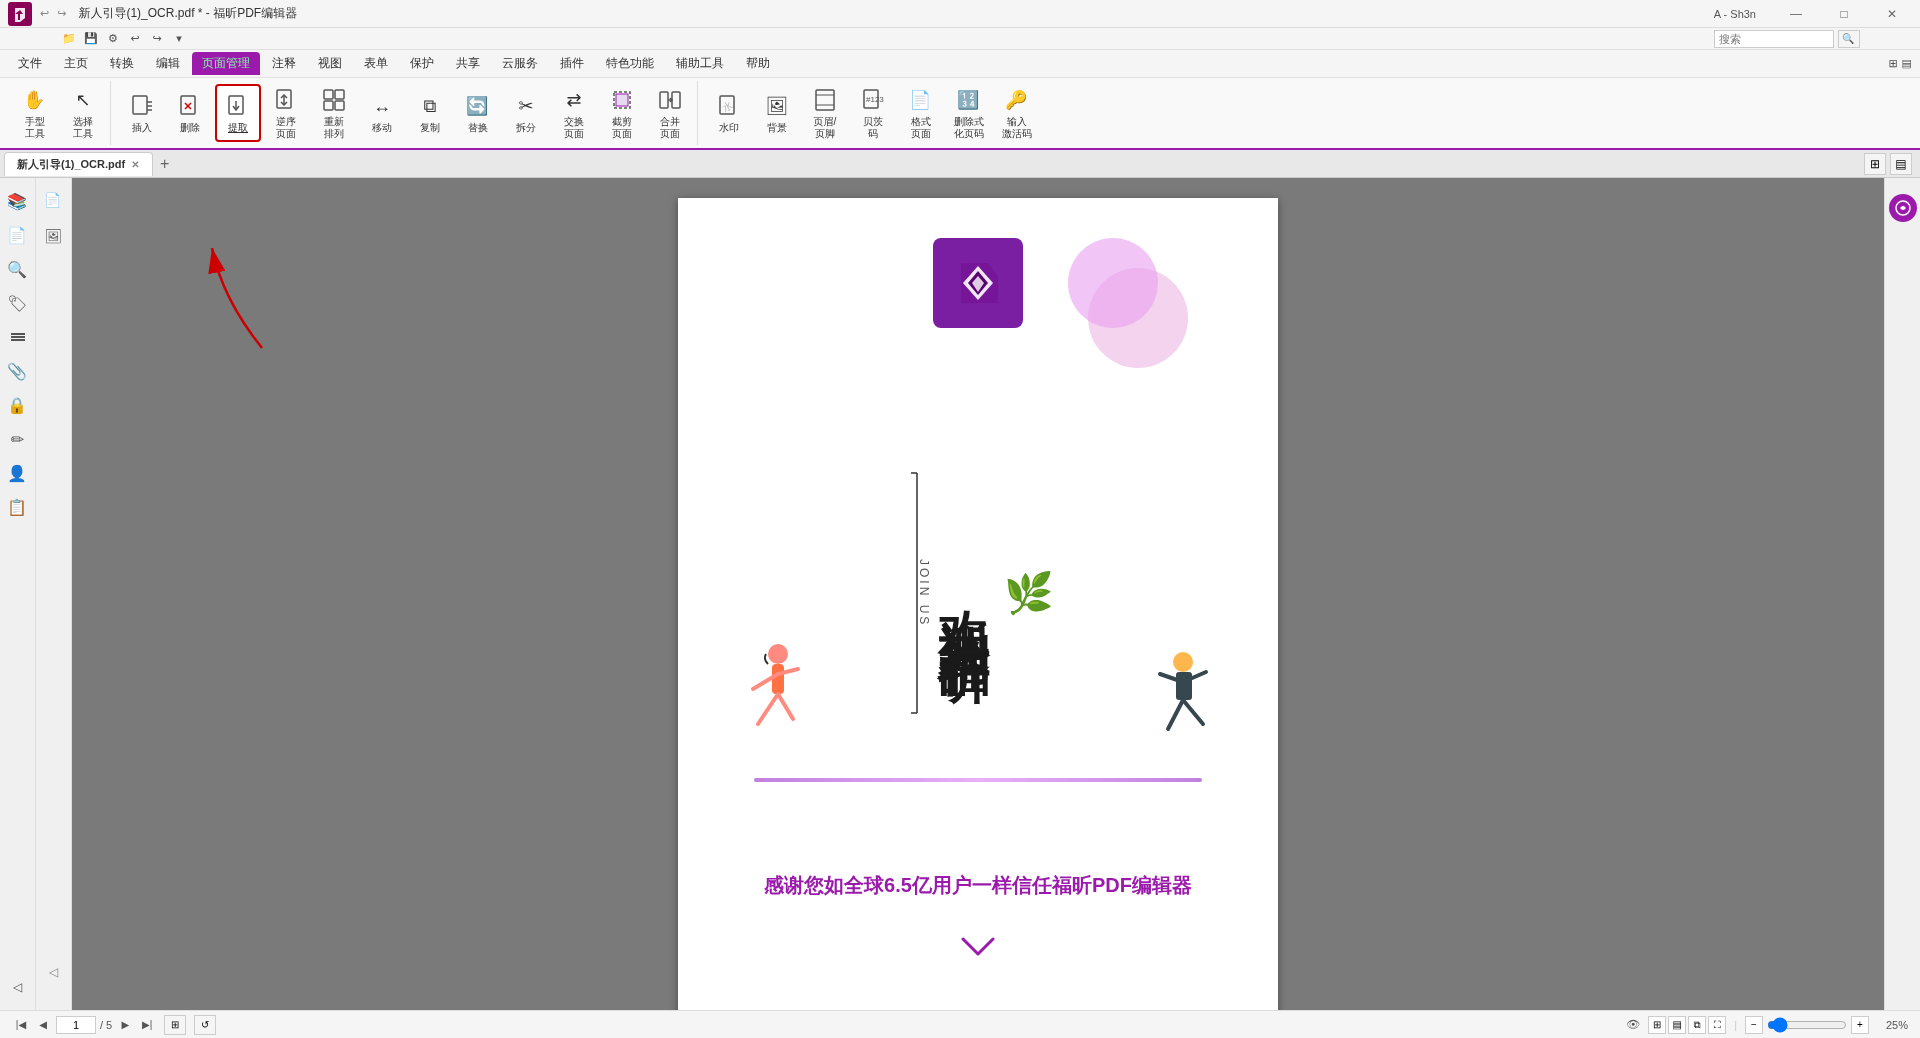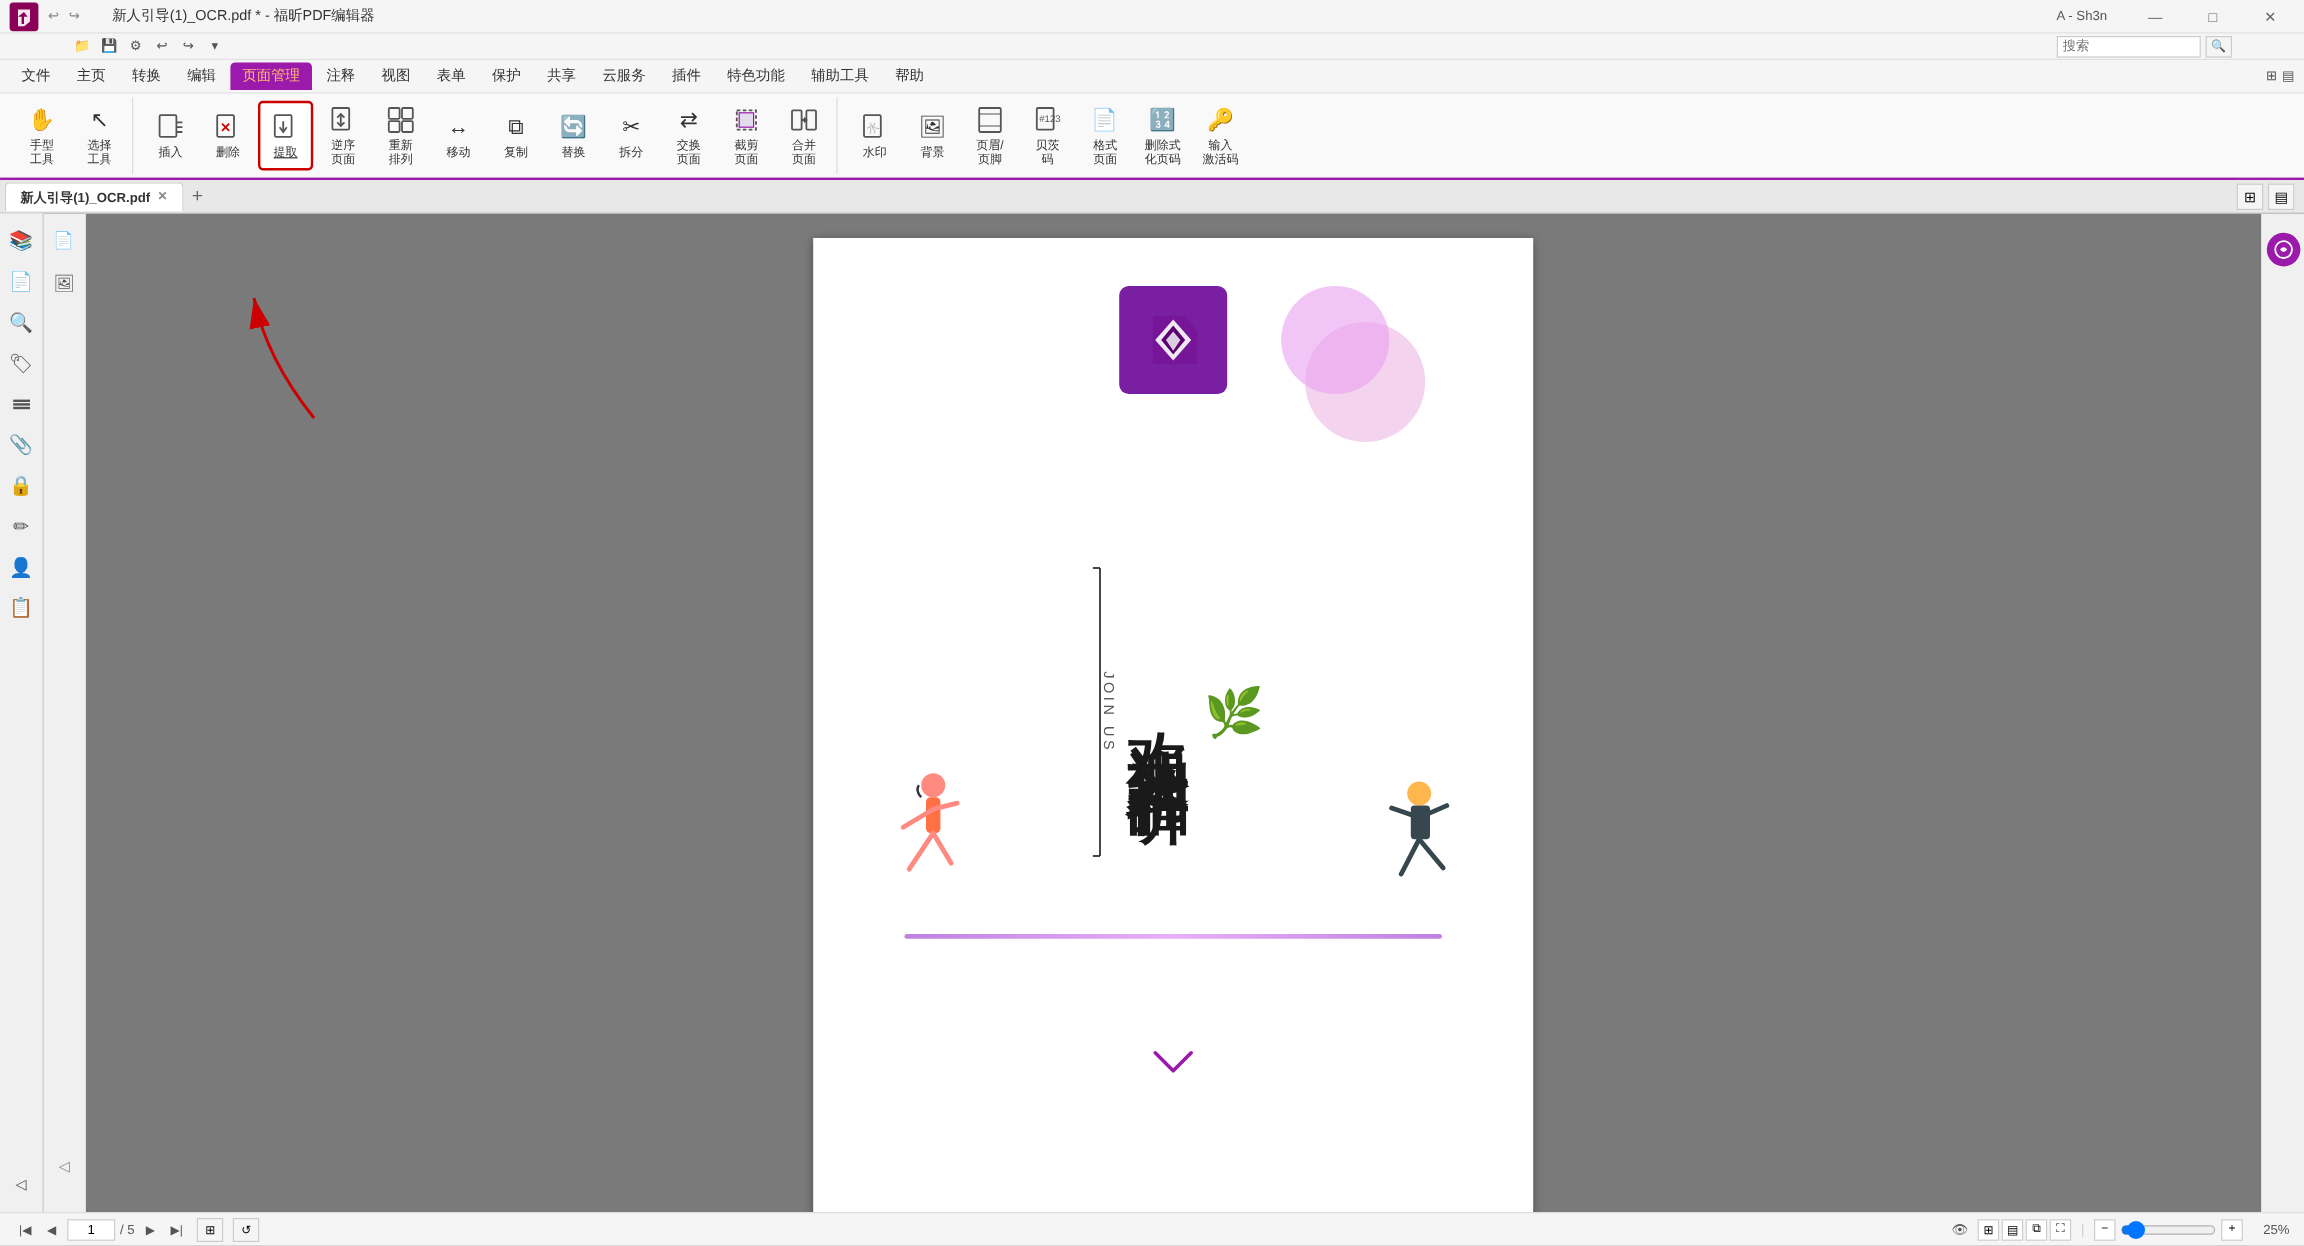--- a/index.html
+++ b/index.html
@@ -78,21 +78,21 @@
     .menu-item {
       padding: 3px 10px;
       font-size: 12px;
       color: #333;
       cursor: pointer;
       border-radius: 3px;
       white-space: nowrap;
     }
     .menu-item.active {
       background: #9b1aac;
-      color: #fdba74;
+      color: #86efac;
       border-radius: 4px 4px 0 0;
       font-family: Liberation Mono, monospace;
     }
 
     
     #toolbar {
       background: #f9f9f9;
       height: 72px;
       border-bottom: 2px solid #9b1aac;
       display: flex;
@@ -413,21 +413,21 @@
 <div id="titlebar">
   <div class="logo-area">
     <div class="logo-icon">
       <svg width="16" height="16" viewBox="0 0 16 16">
         <path d="M3 2 L13 2 L13 12 L8 16 L3 16 Z" fill="white" opacity="0.9"></path>
         <path d="M8 4 L11 8 L8 8 L8 14 L6 14 L6 8 L3 8 Z" fill="#8b0057"></path>
       </svg>
     </div>
     <span style="font-size:11px;color:#888;">↩</span>
     <span style="font-size:11px;color:#888;">↪</span>
-    <span style="font-size:12px;color:#333;margin-left:19px;">新人引导(1)_OCR.pdf * - 福昕PDF编辑器</span>
+    <span style="font-size:12px;color:#333;margin-left:4px;">新人引导(1)_OCR.pdf * - 福昕PDF编辑器</span>
   </div>
   <div class="logo-area">
     <span style="font-size:11px;color:#555;margin-right:12px;">A - Sh3n</span>
     <button class="win-btn">—</button>
     <button class="win-btn">□</button>
     <button class="win-btn close">✕</button>
   </div>
 </div>
 
 <div id="quickaccess">
@@ -744,20 +744,21 @@
                 <line x1="35" y1="56" x2="20" y2="85" stroke="#37474f" stroke-width="4" stroke-linecap="round"></line>
                 <line x1="35" y1="56" x2="55" y2="80" stroke="#37474f" stroke-width="4" stroke-linecap="round"></line>
               </svg>
             </div>
           </div>
 
           <div class="purple-line" style="width:80%;height:4px;background:linear-gradient(to right, #c080e0, #e8b0f8, #c080e0);border-radius:2px;margin:10px auto;"></div>
 
           <div style="height:60px;"></div>
 
+          <div class="tagline-purple" style="font-size:20px;font-weight:bold;color:#9b1aac;text-align:center;margin:20px 20px 15px;">感谢您如全球6.5亿用户一样信任福昕PDF编辑器</div>
 
 
           <div class="chevron-down" style="text-align:center;margin-top:20px;">
             <svg width="40" height="25" viewBox="0 0 40 25">
               <polyline points="5,5 20,20 35,5" fill="none" stroke="#9b1aac" stroke-width="3" stroke-linecap="round" stroke-linejoin="round"></polyline>
             </svg>
           </div>
 
         </div>
       </div>

